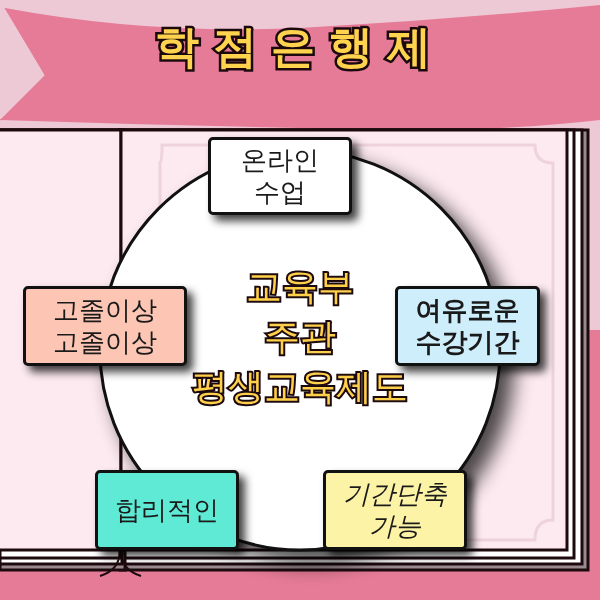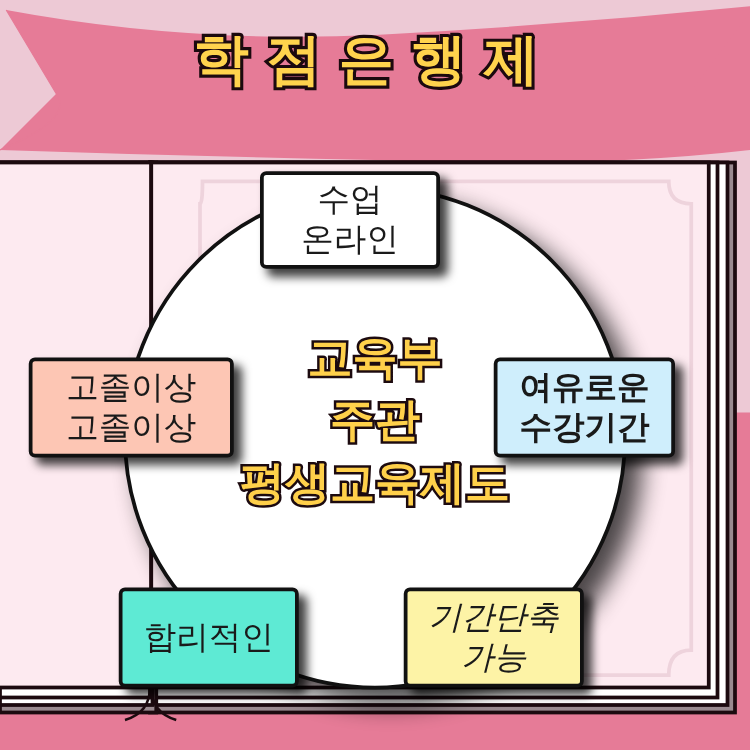--- a/index.html
+++ b/index.html
@@ -8,21 +8,21 @@
   .bg-bottom { position:absolute; left:0; top:330px; width:600px; height:270px; background:#e67b97; }
   svg.layer { position:absolute; left:0; top:0; }
   .title {
     position:absolute; left:0; top:18px; width:600px; text-align:center;
     font-size:44px; font-weight:bold; color:#ffd34d; letter-spacing:14px;
     -webkit-text-stroke: 5px #1c0a0f; paint-order: stroke fill;
     text-shadow: 0 0 2px #1c0a0f;
   }
   .center-text {
     position:absolute; left:190px; top:262px; width:220px; text-align:center;
-    font-size:36px; font-weight:bold; color:#ffd04a; line-height:50px;
+    font-size:36px; font-weight:normal; color:#ffd04a; line-height:50px;
     -webkit-text-stroke: 4px #1c0a0f; paint-order: stroke fill;
   }
   .center-text div { white-space:nowrap; }
   .card {
     position:absolute; border:3px solid #111; border-radius:5px;
     box-shadow: 6px 6px 8px rgba(0,0,0,0.75);
     display:flex; flex-direction:column; align-items:center; justify-content:center;
     font-size:26px; line-height:32px; color:#1a1a1a; text-align:center; box-sizing:border-box;
   }
   .card span { display:block; white-space:nowrap; }
@@ -71,22 +71,22 @@
 
 <div class="title">학점은행제</div>
 
 <div class="center-text">
   <div>교육부</div>
   <div>주관</div>
   <div>평생교육제도</div>
 </div>
 
 <div class="card" style="left:208px;top:137px;width:144px;height:78px;background:#ffffff;">
+  <span>온라인</span>
   <span>수업</span>
-  <span>온라인</span>
 </div>
 
 <div class="card" style="left:23px;top:286px;width:164px;height:80px;background:#fdc6b4;">
   <span>고졸이상</span>
   <span>고졸이상</span>
 </div>
 
 <div class="card" style="left:395px;top:286px;width:145px;height:80px;background:#cfeefc;font-weight:bold;">
   <span>여유로운</span>
   <span>수강기간</span>

